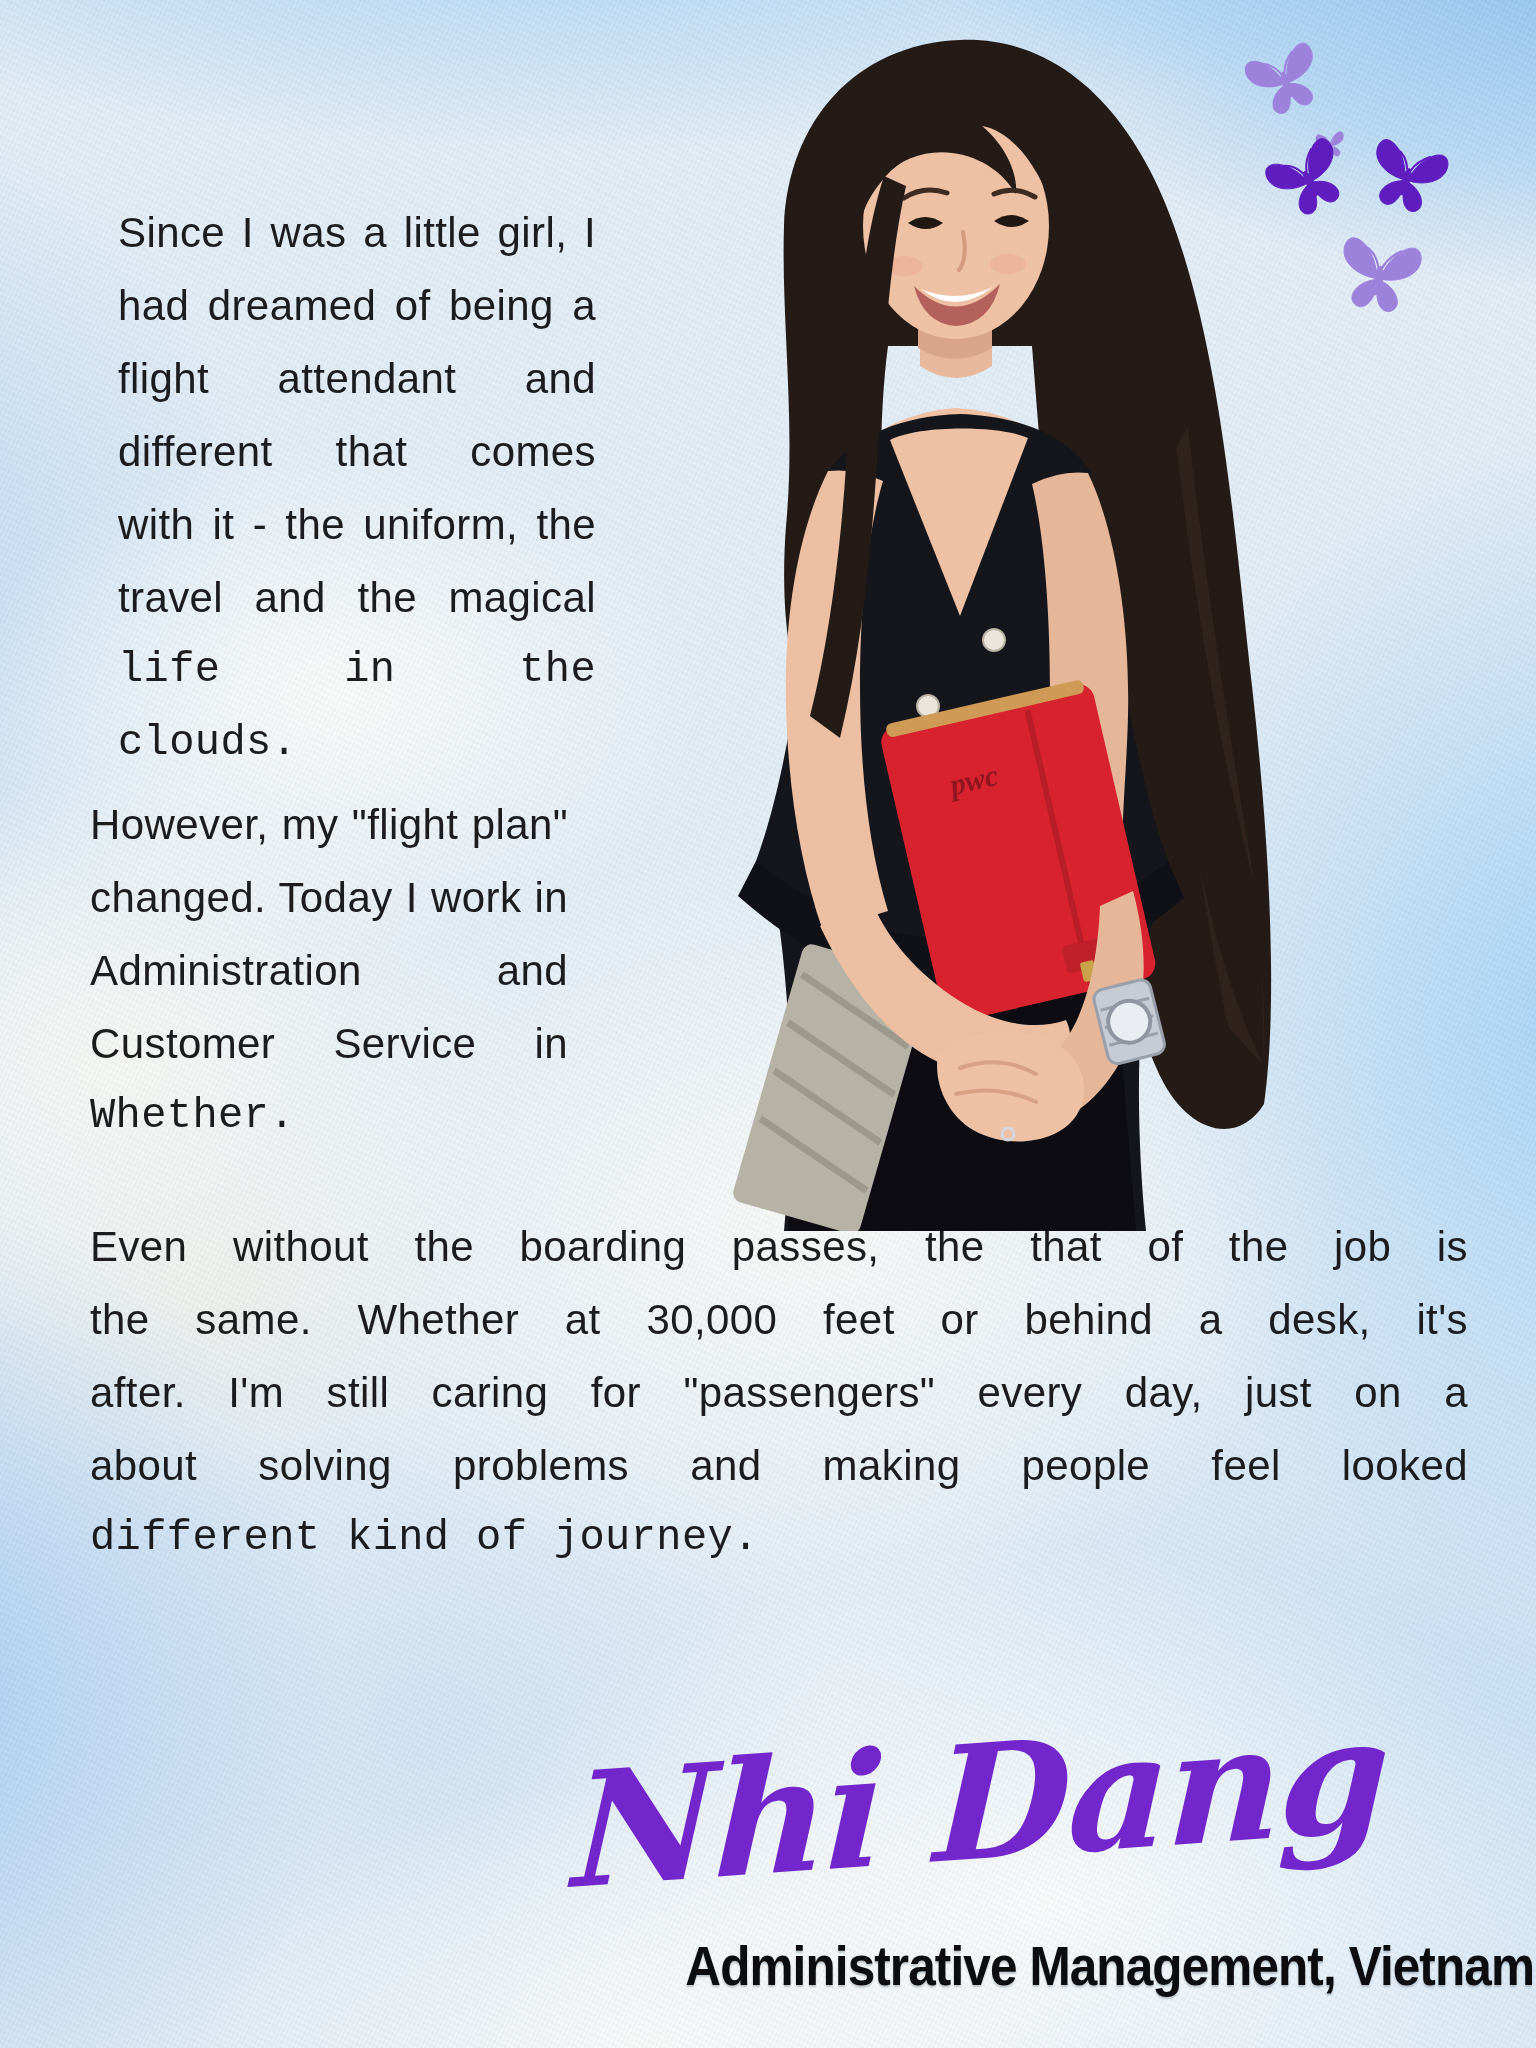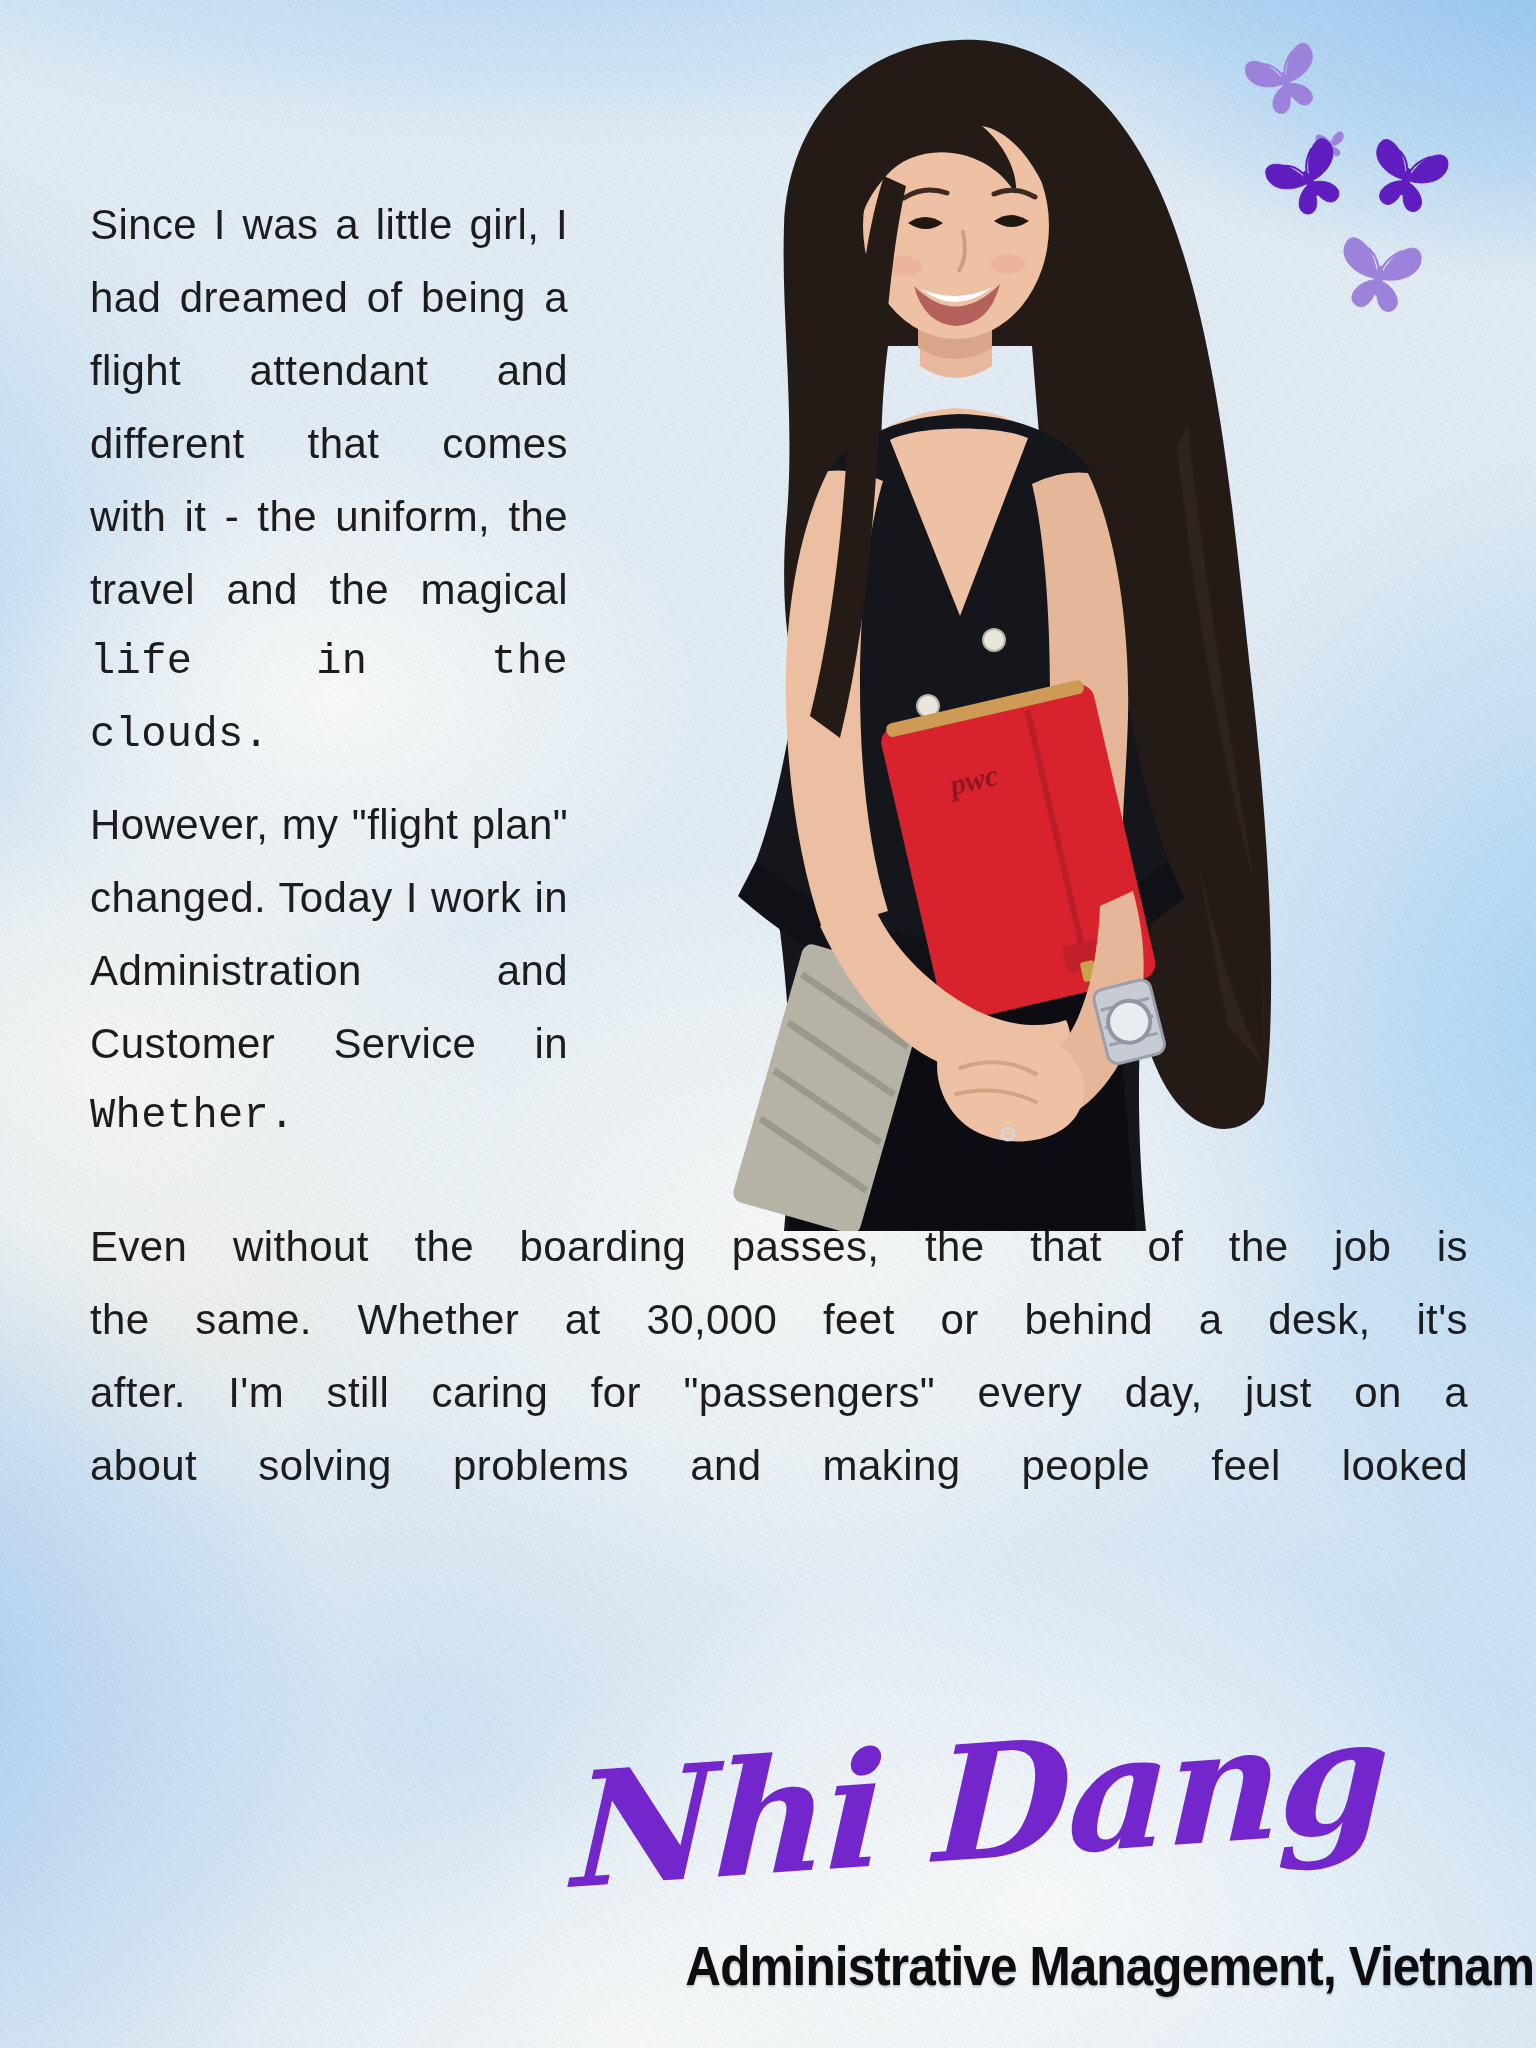--- a/index.html
+++ b/index.html
@@ -25,21 +25,21 @@
       radial-gradient(640px 720px at -9% 27%, rgba(160,203,242,0.6), rgba(160,203,242,0) 62%),
       radial-gradient(700px 820px at -6% 83%, rgba(145,192,238,0.75), rgba(145,192,238,0) 62%),
       radial-gradient(560px 460px at 28% 84%, rgba(185,215,242,0.45), rgba(185,215,242,0) 70%),
       radial-gradient(900px 700px at 96% 84%, rgba(170,210,244,0.5), rgba(170,210,244,0) 70%);
   }
   .para{position:absolute;letter-spacing:0.4px;}
   .para .jline{display:block;width:100%;text-align:justify;text-align-last:justify;
     white-space:normal;word-spacing:1px;}
   .para .jline.last{text-align-last:left;font-family:Liberation Mono, monospace;}
   .col{left:90px;width:478px;font-size:42px;line-height:73px;}
-  .para1{top:188px;}
+  .para1{top:196px;margin-left:28px;}
   .para2{top:788px;}
   .para3{left:90px;top:1210px;width:1378px;font-size:42px;line-height:73px;}
   .signature{
     position:absolute;left:570px;top:1652px;width:820px;height:300px;
     display:flex;align-items:center;justify-content:center;
     font-family:"DejaVu Serif","Liberation Serif",serif;
     font-style:italic;font-weight:bold;font-size:158px;
     color:#7226cb;transform:rotate(-4deg) skewX(-6deg);
     letter-spacing:-3px;white-space:nowrap;
   }
@@ -73,20 +73,21 @@
     <span class="jline">Administration and</span>
     <span class="jline">Customer Service in</span>
     <span class="jline last">Whether.</span>
   </div>
 
   <div class="para para3">
     <span class="jline">Even without the boarding passes, the that of the job is</span>
     <span class="jline">the same. Whether at 30,000 feet or behind a desk, it's</span>
     <span class="jline">after. I'm still caring for "passengers" every day, just on a</span>
     <span class="jline">about solving problems and making people feel looked</span>
+    <span class="jline last">different kind of journey.</span>
   </div>
 
   <svg class="photo" viewBox="0 0 745 1205" aria-hidden="true">
 
     <path d="M372,14 C268,18 200,95 196,200 C193,295 208,395 198,500 C192,580 200,655 228,705 C250,742 285,748 298,712 L298,560 C290,470 292,380 300,320 L444,320 C452,420 462,560 482,690 C502,820 530,960 572,1050 C600,1108 650,1120 676,1078 C690,980 682,820 664,660 C648,520 636,360 596,230 C556,95 478,10 372,14 Z" fill="#241b17"></path>
     <path d="M600,400 C615,540 640,700 662,830 C672,900 678,980 676,1040 L640,1000 C615,880 595,740 585,620 C578,540 580,470 584,430 Z" fill="#3a2a22" opacity="0.55"></path>
 
     <path d="M332,252 L404,252 L404,340 Q368,364 332,340 Z" fill="#e8b89c"></path>
     <path d="M330,296 Q368,318 404,296 L404,322 Q368,344 330,322 Z" fill="#d9a488"></path>
 

